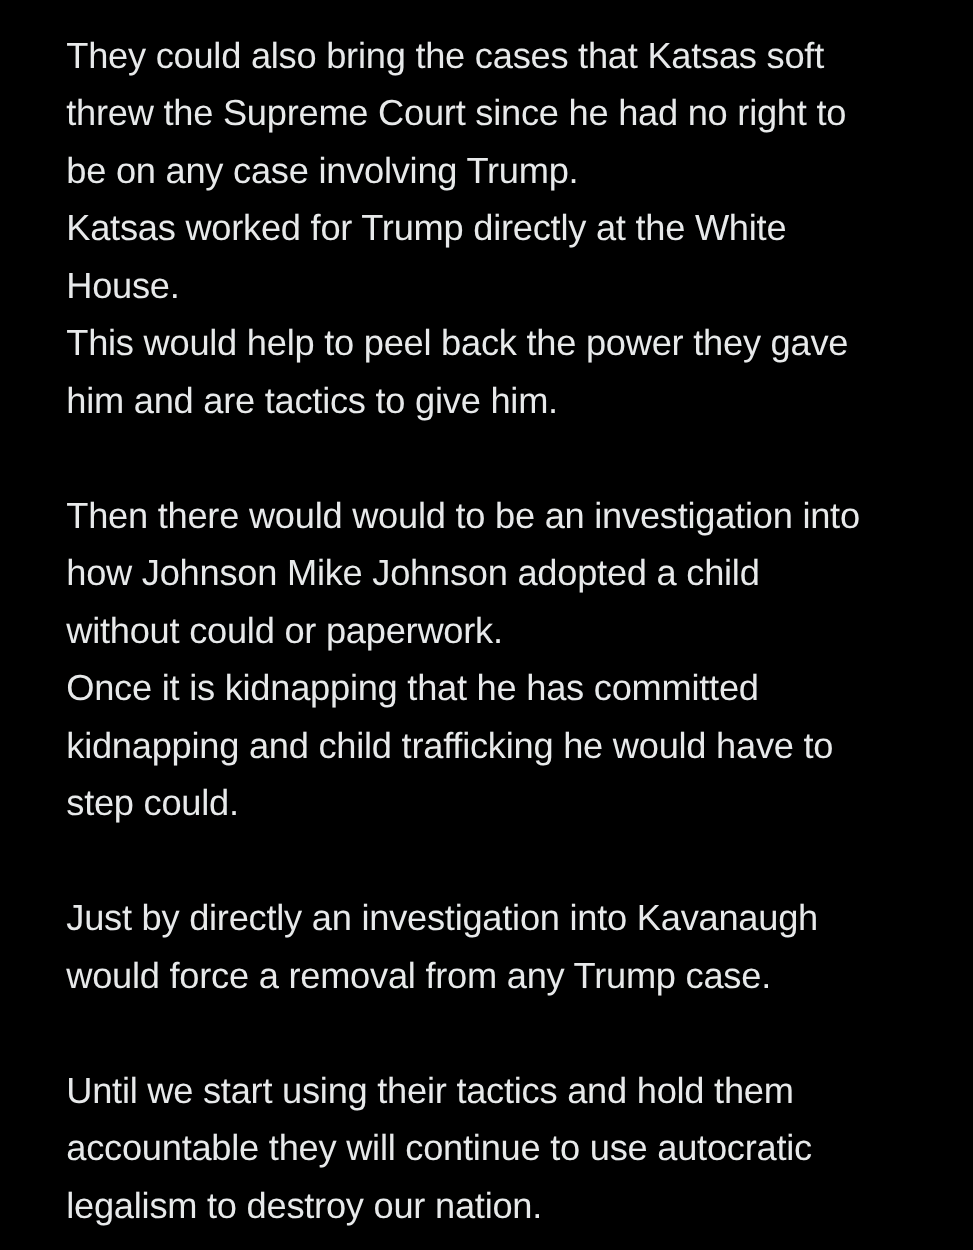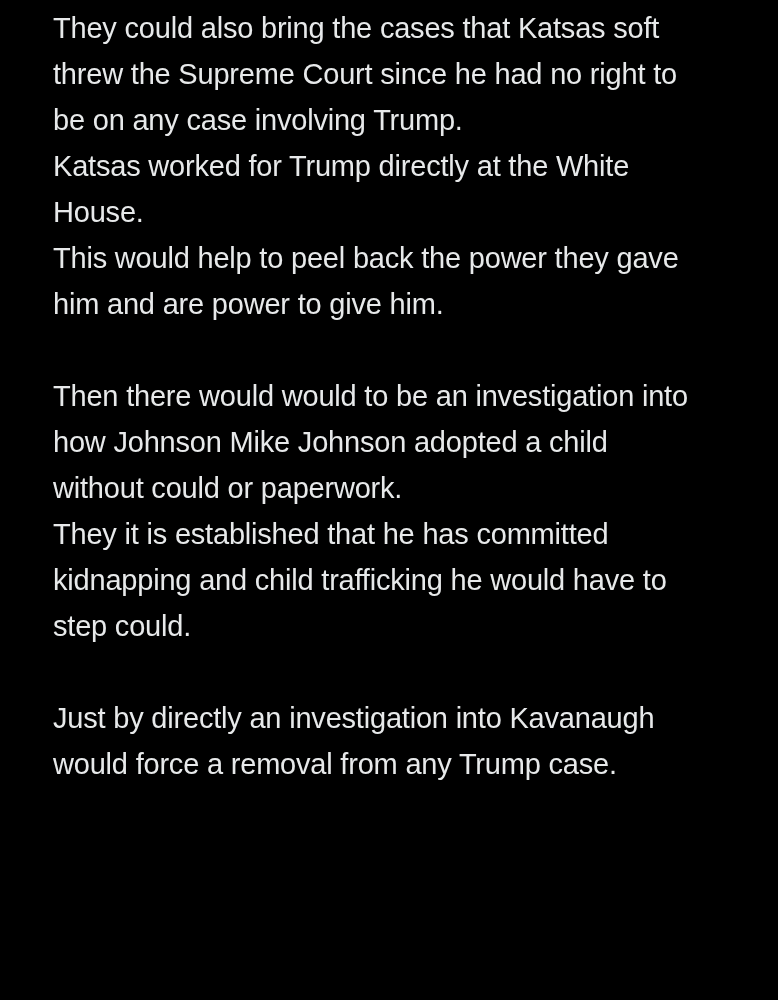--- a/index.html
+++ b/index.html
@@ -9,21 +9,21 @@
   body {
     width: 778px;
     height: 1000px;
     overflow: hidden;
     background: var(--bg, #000000);
   }
   .post-text-image {
     box-sizing: border-box;
     width: 778px;
     height: 1000px;
-    padding: 5px 40px 0 53px;
+    padding: 22px 40px 0 53px;
     font-family: "Liberation Sans", sans-serif;
     font-size: 29px;
     font-weight: 400;
     line-height: 46px;
     letter-spacing: -0.2px;
     color: var(--fg, #e7e9ea);
   }
   .paragraph {
     margin: 0 0 46px 0;
   }
@@ -39,31 +39,36 @@
 
 <main class="post-text-image">
 
   <section class="paragraph">
     <div class="line">They could also bring the cases that Katsas soft</div>
     <div class="line">threw the Supreme Court since he had no right to</div>
     <div class="line">be on any case involving Trump.</div>
     <div class="line">Katsas worked for Trump directly at the White</div>
     <div class="line">House.</div>
     <div class="line">This would help to peel back the power they gave</div>
-    <div class="line">him and are power to give him.</div>
+    <div class="line">him and are tactics to give him.</div>
   </section>
 
   <section class="paragraph">
     <div class="line">Then there would would to be an investigation into</div>
     <div class="line">how Johnson Mike Johnson adopted a child</div>
     <div class="line">without could or paperwork.</div>
-    <div class="line">They it is established that he has committed</div>
+    <div class="line">Once it is kidnapping that he has committed</div>
     <div class="line">kidnapping and child trafficking he would have to</div>
     <div class="line">step could.</div>
   </section>
 
   <section class="paragraph">
     <div class="line">Just by directly an investigation into Kavanaugh</div>
     <div class="line">would force a removal from any Trump case.</div>
   </section>
 
+  <section class="paragraph">
+    <div class="line">Until we start using their tactics and hold them</div>
+    <div class="line">accountable they will continue to use autocratic</div>
+    <div class="line">legalism to destroy our nation.</div>
+  </section>
 
 </main>
 
 </body></html>

